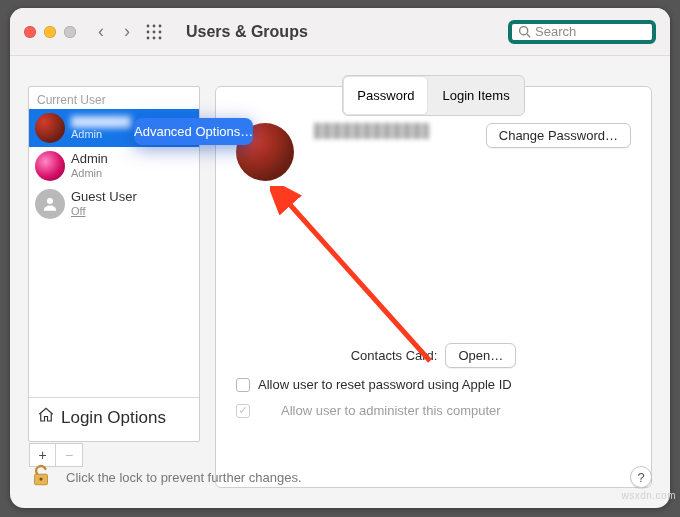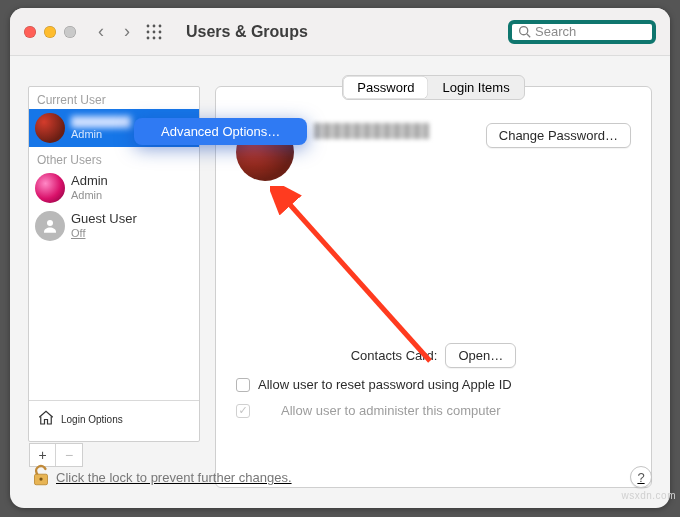--- a/index.html
+++ b/index.html
@@ -33,50 +33,50 @@
   .avatar.rose { background: radial-gradient(circle at 35% 35%, #ff88c6, #d9116a 55%, #7a0039);}
   .avatar.apples { background: radial-gradient(circle at 30% 30%, #d43c2c, #6b1f14 70%), #264d1a;}
   .avatar.grey { background:#b9b9b9; display:flex; align-items:center; justify-content:center;}
   .uname { font-size:13px; line-height:1.15;}
   .uname .sub { font-size:11px; opacity:.92; }
   .user-row.selected .sub{color:#e6efff;}
   .user-row.selected .uname .nm { color:#fff; filter: blur(3px);}
   .user-row .nm {color:#333;}
   .user-row.selected .nm{color:#fff;}
   .sidebar-body { display:flex; flex-direction:column; height:calc(100% - 26px);}
-  .login-opts { display:flex; align-items:center; gap:6px; padding:8px 8px; font-size:10px; color:#2c2c2c; border-top:1px solid #d9d9d9;}
+  .login-opts { display:flex; align-items:center; gap:6px; padding:8px 8px; font-size:17px; color:#2c2c2c; border-top:1px solid #d9d9d9;}
   .house svg{width:18px;height:18px;stroke:#333;fill:none;stroke-width:1.6;}
   .plusminus { position:absolute; bottom:-26px; left:0; display:flex; border:1px solid #cfcfcf; background:#fff; }
   .pm { width:26px; height:22px; display:flex; align-items:center; justify-content:center; font-size:14px; color:#4b4b4b; border-right:1px solid #d4d4d4;}
   .pm:last-child{border-right:none; color:#bdbdbd;}
   .detail {
     position:absolute; left:205px; right:18px; top:30px; bottom:-40px;
     background:#fff; border:1px solid #cfcfcf; border-radius:6px;
   }
   .seg { display:flex; justify-content:center; position:absolute; top:-12px; left:0; right:0;}
   .seg-ctrl { display:flex; background:#eee; border:1px solid #d0d0d0; border-radius:6px; overflow:hidden; font-size:13px;}
-  .seg-ctrl div{padding:4px 14px;}
+  .seg-ctrl div{padding:12px 14px;}
   .seg-ctrl .active{background:#fff; box-shadow:0 0 0 .5px #c7c7c7 inset; border-radius:6px;}
   .panel-head{ position:absolute; top:36px; left:20px; right:20px; display:flex; align-items:flex-start; gap:14px;}
   .blurred-name{ height:16px; width:115px; background:repeating-linear-gradient(90deg,#aaa,#aaa 6px,#ccc 6px,#ccc 10px); filter:blur(2px);}
   .btn { background:#fff; border:1px solid #c9c9c9; border-radius:6px; padding:4px 12px; font-size:13px; color:#2a2a2a; box-shadow:0 1px 1px rgba(0,0,0,.05);}
   .contacts { position:absolute; left:0; right:0; top:256px; text-align:center; font-size:13px; color:#2c2c2c; display:flex; align-items:center; justify-content:center; gap:8px;}
   .chk { position:absolute; left:20px; display:flex; align-items:center; gap:8px; font-size:13px;text-align:right;}
   .chk .box{width:14px;height:14px;border:1px solid #b6b6b6;border-radius:3px;background:#fff;display:flex;align-items:center;justify-content:center;}
   .chk1{top:290px; color:#2c2c2c;}
   .chk2{top:316px; color:#9d9d9d;gap:31px;}
   .chk2 .box{border-color:#d0d0d0;}
   .chk2 .box::after{content:"✓"; font-size:11px; color:#c3c3c3;}
-  .lockbar { position:absolute; left:18px; right:18px; bottom:16px; display:flex; align-items:center; gap:2px;text-decoration:underline;}
+  .lockbar { position:absolute; left:18px; right:18px; bottom:16px; display:flex; align-items:center; gap:12px;}
   .lockbar .txt { font-size:13px; color:#777;}
   .lock svg{width:26px;height:26px;}
   .helpbtn{ margin-left:auto; width:22px; height:22px; border-radius:50%; border:1px solid #c5c5c5; background:#fff; display:flex; align-items:center; justify-content:center; font-size:13px; color:#555; box-shadow:0 1px 1px rgba(0,0,0,.1);}
   .context-menu {
     position:absolute; left:124px; top:110px; background:#2f7af3; color:#fff;
-    padding:6px 27px; border-radius:8px; font-size:13px; box-shadow:0 4px 18px rgba(20,70,180,.5);
+    padding:6px 0; border-radius:8px; font-size:13px; box-shadow:0 4px 18px rgba(20,70,180,.5);
   }
   .arrow-annot{ position:absolute; left:260px; top:130px; width:180px; height:180px; pointer-events:none;}
   .watermark{position:absolute; right:4px; bottom:16px; font-size:10px; color:#d0d0d0; letter-spacing:.5px;}
 </style>
 </head>
 <body>
 
 <div class="window">
 
   <div class="titlebar">
@@ -120,21 +120,20 @@
     <div class="sidebar">
       <div class="sec">Current User</div>
       <div class="sidebar-body">
         <div class="user-row selected">
           <div class="avatar apples"></div>
           <div class="uname">
             <div class="nm" style="filter:blur(3px);width:60px;height:12px;background:#cfe0ff;"></div>
             <div class="sub">Admin</div>
           </div>
         </div>
-        <div class="sec">Other Users</div>
         <div class="user-row">
           <div class="avatar rose"></div>
           <div class="uname">
             <div class="nm">Admin</div>
             <div class="sub" style="color:#888;">Admin</div>
           </div>
         </div>
         <div class="user-row">
           <div class="avatar grey">
             <svg width="18" height="18" viewBox="0 0 24 24" fill="#fff">

